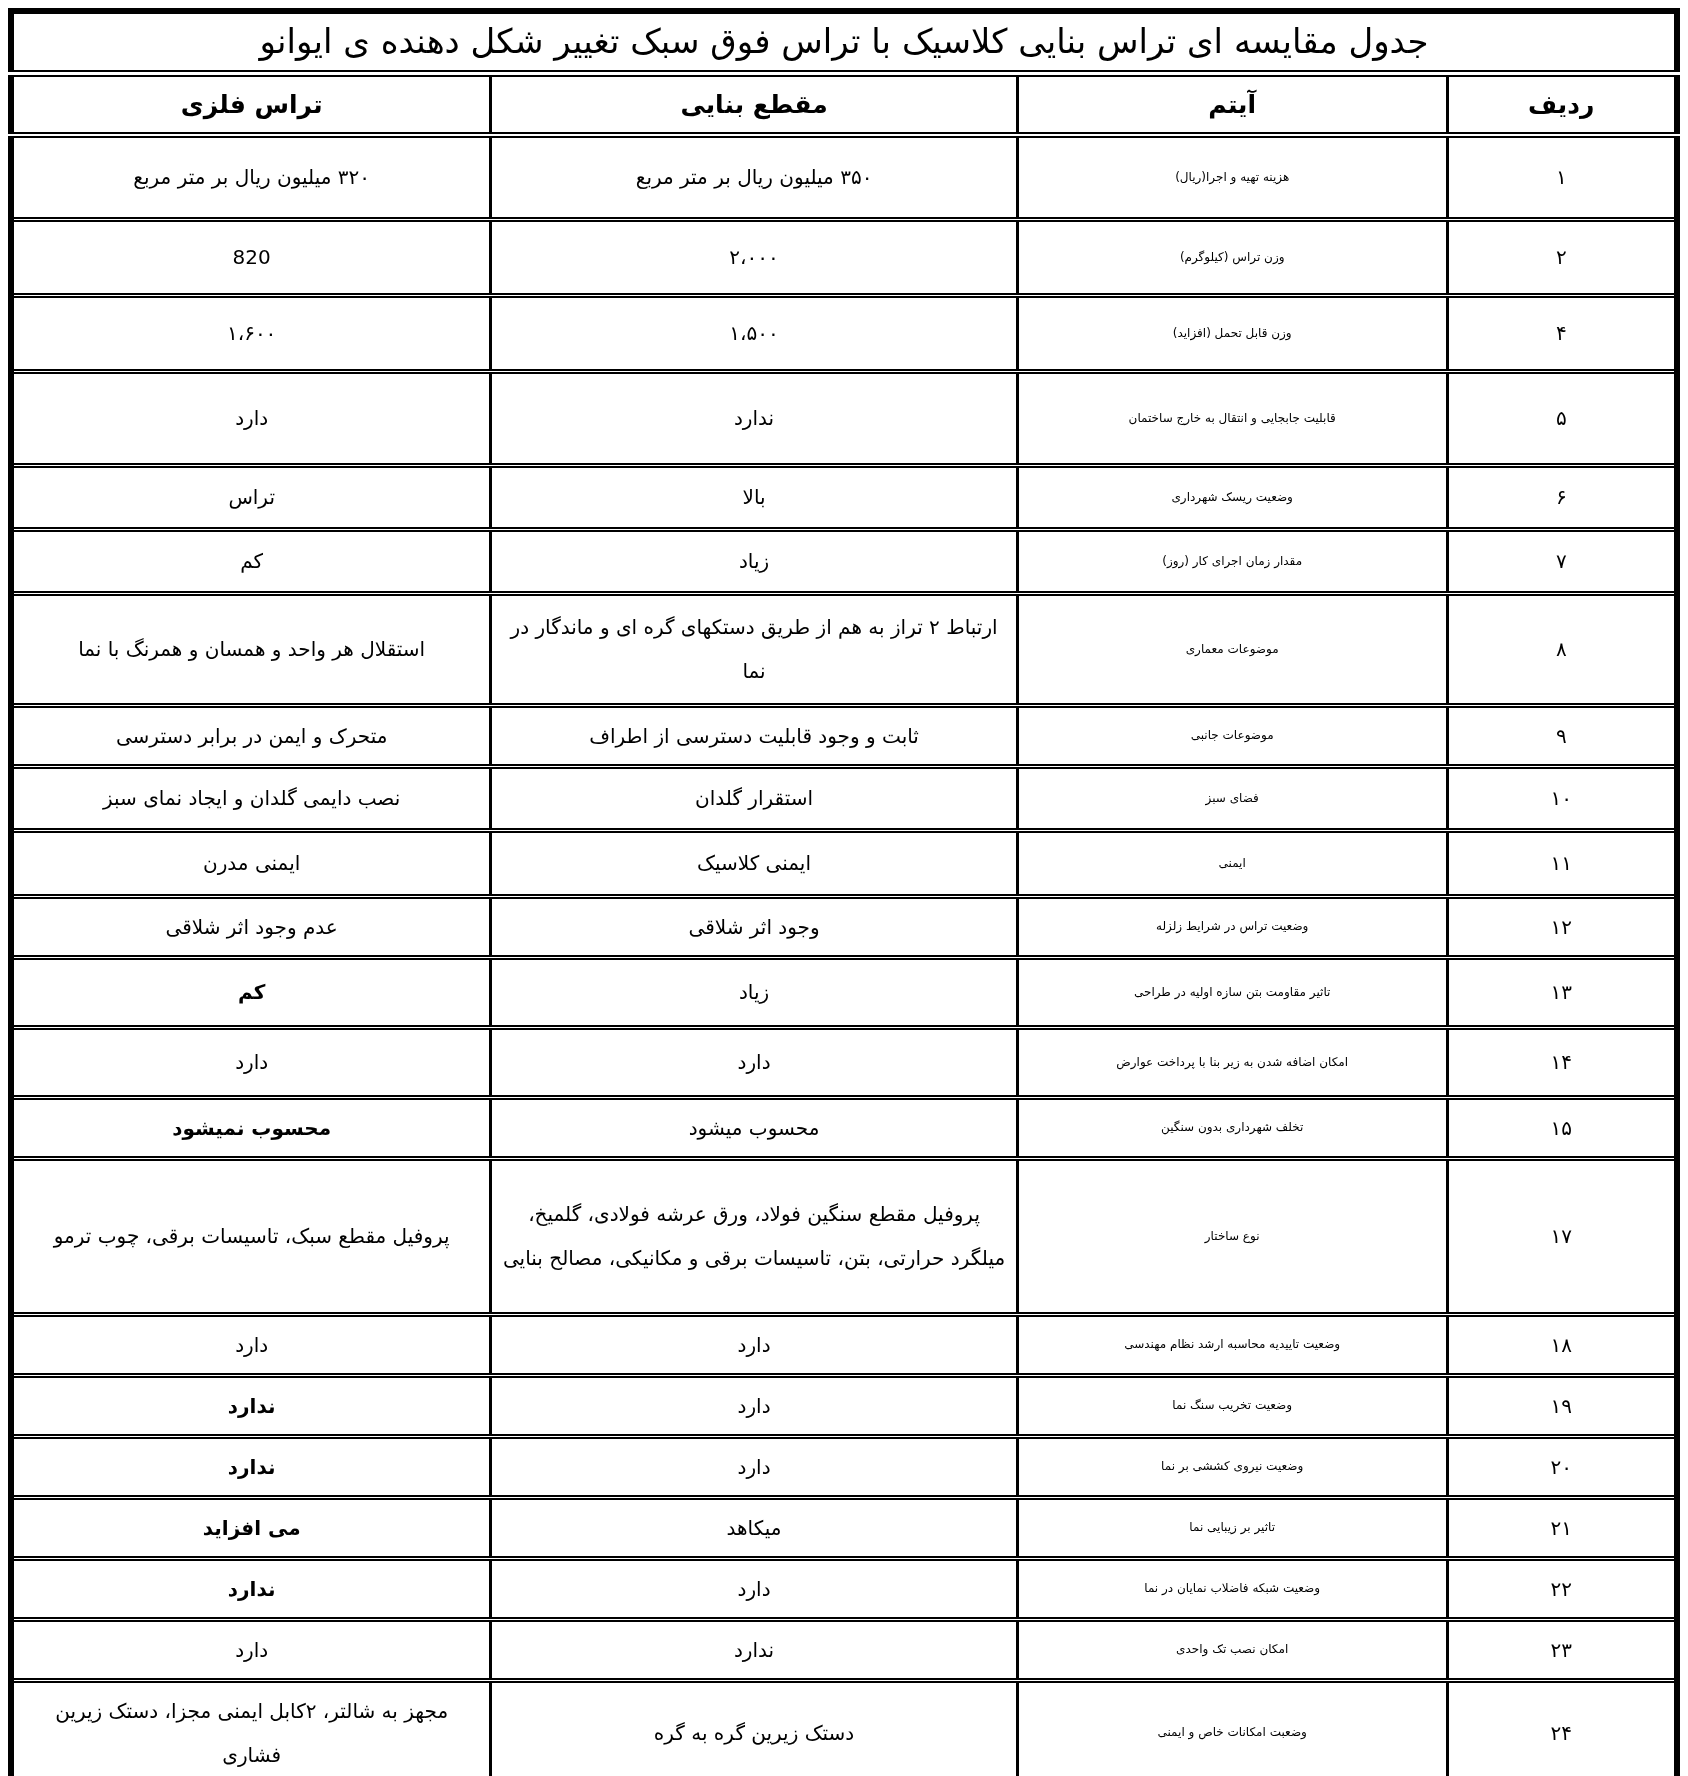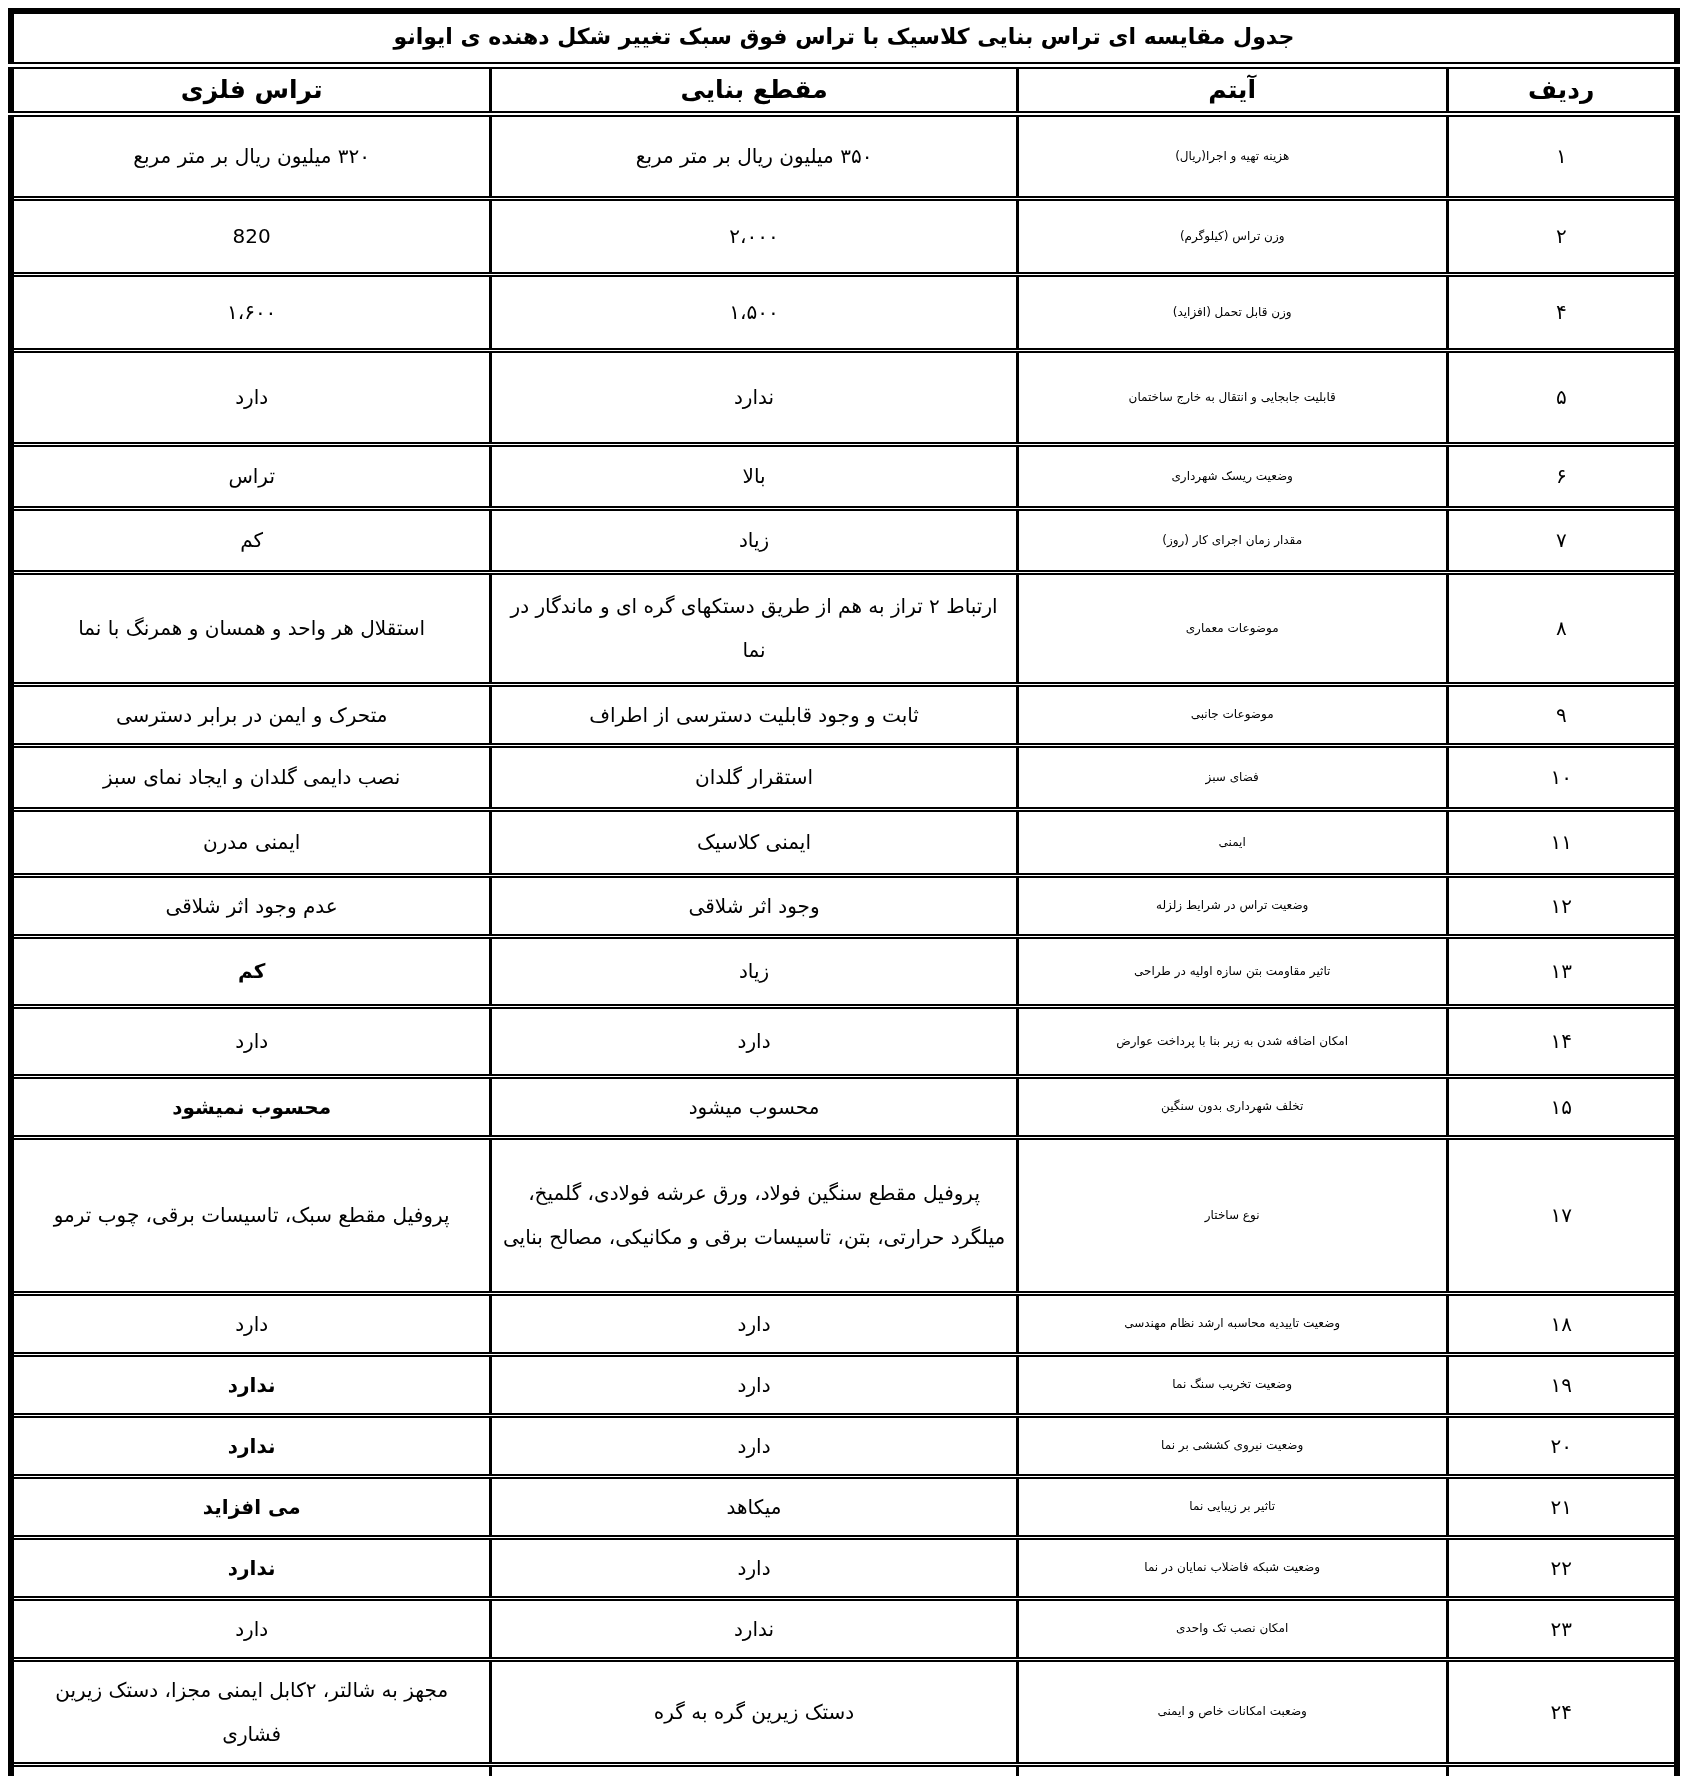--- a/index.html
+++ b/index.html
@@ -29,30 +29,30 @@
     border-top: 5px double #000;
     border-bottom: 5px double #000;
     text-align: center;
     vertical-align: middle;
     padding: 6px 10px;
     box-sizing: border-box;
     overflow-wrap: break-word;
   }
   tr.title-row th {
     border-bottom: 7px double #000;
-    font-size: 22px;
-    font-weight: bold;
+    font-size: 34px;
+    font-weight: normal;
     height: 54px;
     line-height: 1.4;
     padding: 4px 8px;
   }
   tr.header-row th {
     font-size: 25px;
     font-weight: bold;
-    height: 49px;
+    height: 62px;
     border-bottom: 6px double #000;
   }
   tbody td {
     font-size: 20px;
     line-height: 2.2;
   }
   td.cell-item { font-size: 12px; }
   td.cell-metal.bold, .bold { font-weight: bold; }
 
   .col-no      { width: 13.8%; }

